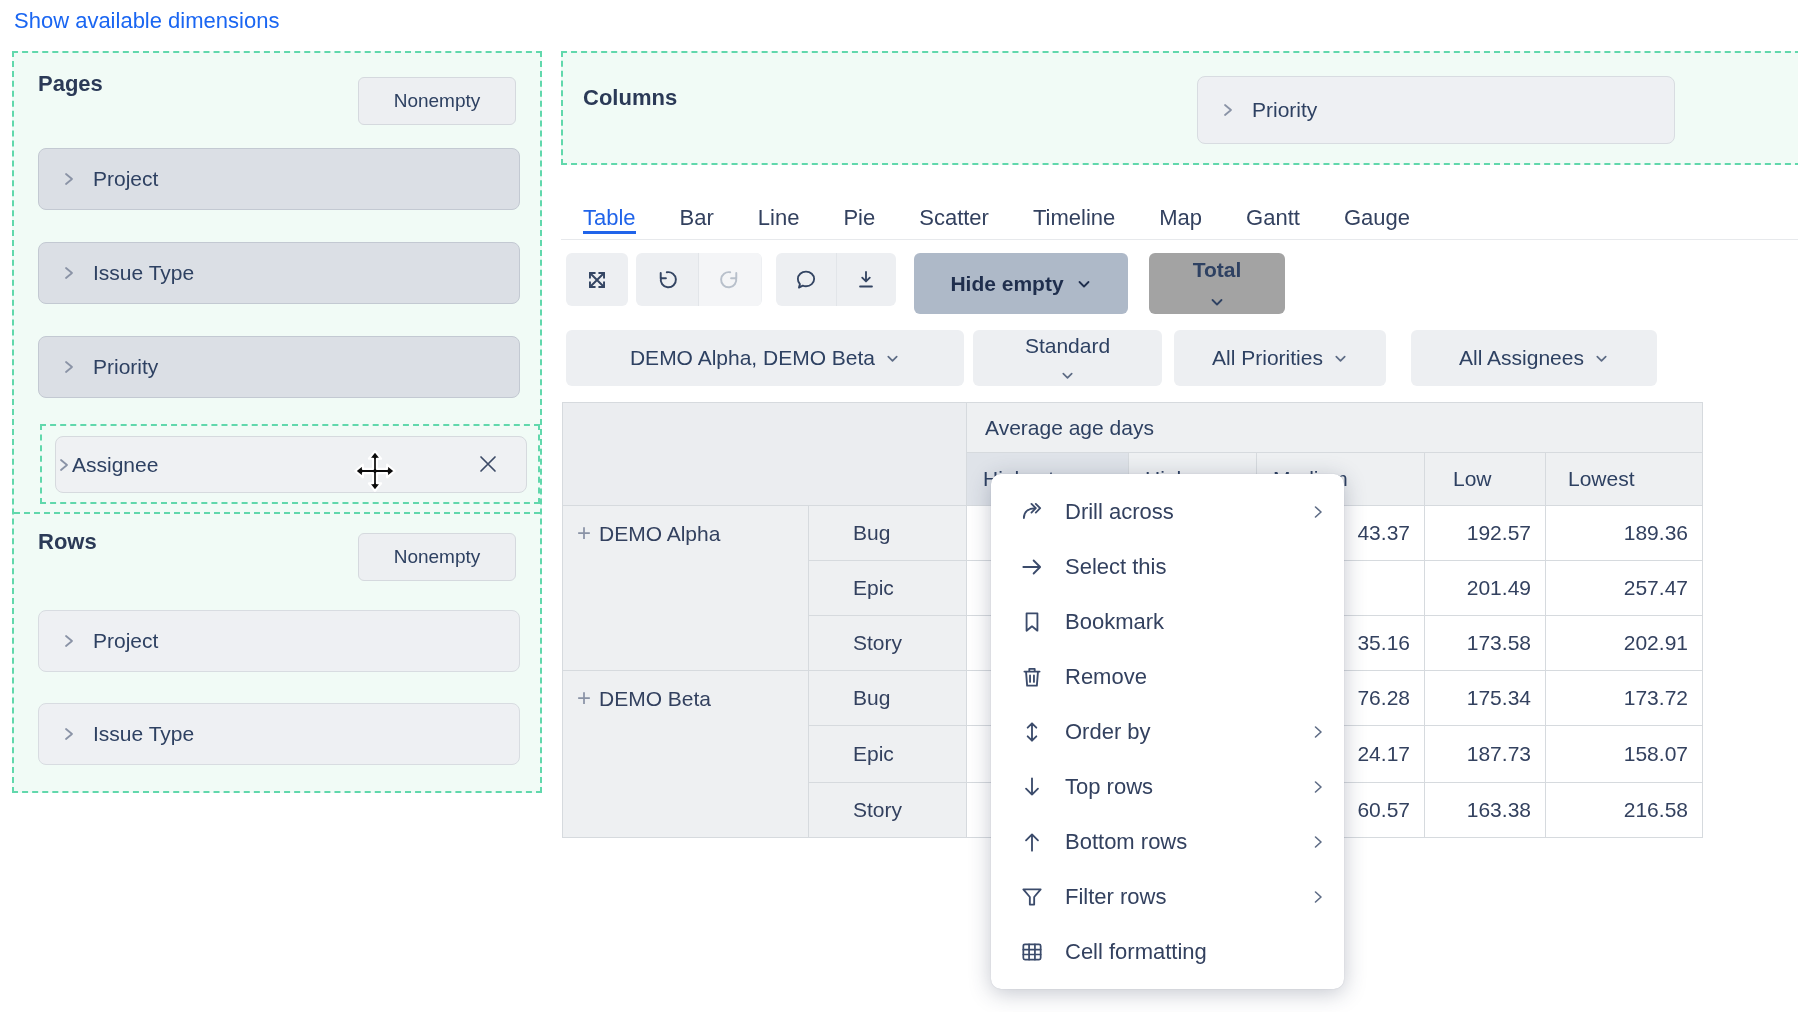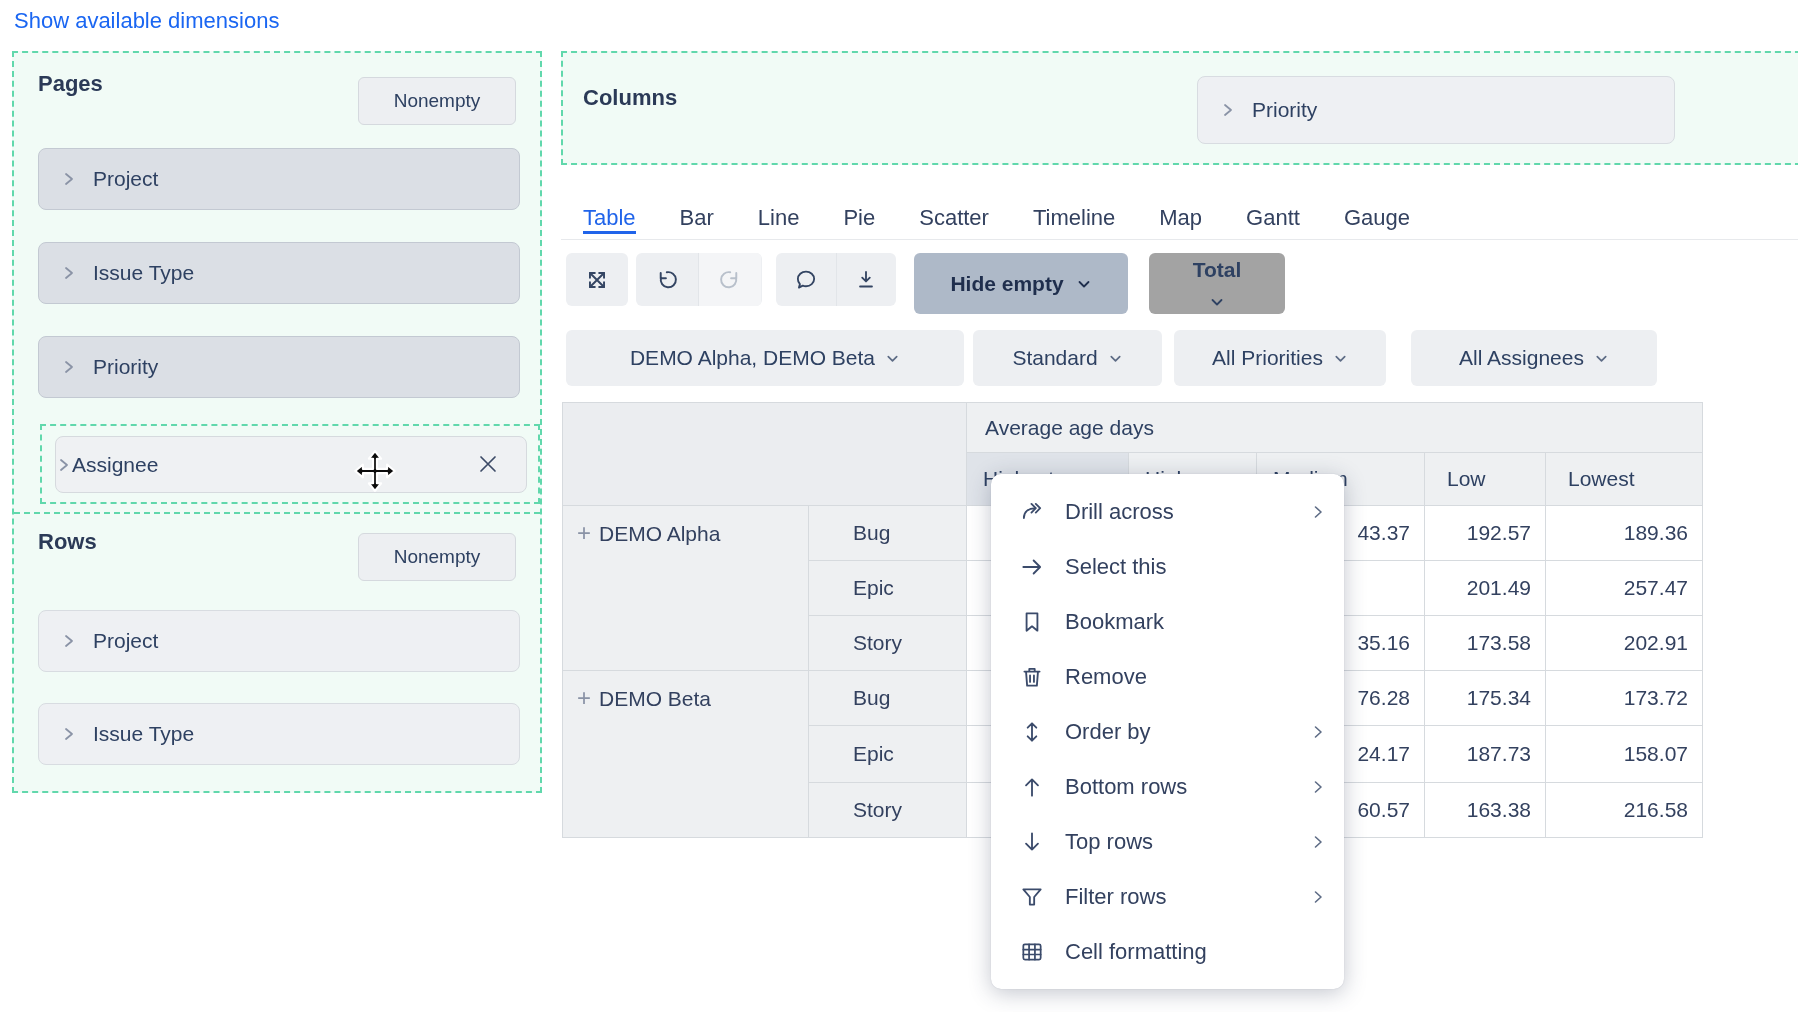--- a/index.html
+++ b/index.html
@@ -219,21 +219,21 @@
       <polyline points="3.5,6 8,10.5 12.5,6" fill="none" stroke="#2e4162" stroke-width="1.8" stroke-linecap="round" stroke-linejoin="round"></polyline>
     </svg>
 </div>
 
 <div class="filter-btn" style="left:566px;width:398px;">
   <span>DEMO Alpha, DEMO Beta</span>
   <svg width="15" height="15" viewBox="0 0 16 16">
       <polyline points="3.5,6 8,10.5 12.5,6" fill="none" stroke="#5d6b85" stroke-width="1.8" stroke-linecap="round" stroke-linejoin="round"></polyline>
     </svg>
 </div>
-<div class="filter-btn" style="left:973px;width:189px;">
+<div class="filter-btn" style="left:973px;width:189px;flex-direction:column;">
   <span>Standard</span>
   <svg width="15" height="15" viewBox="0 0 16 16">
       <polyline points="3.5,6 8,10.5 12.5,6" fill="none" stroke="#5d6b85" stroke-width="1.8" stroke-linecap="round" stroke-linejoin="round"></polyline>
     </svg>
 </div>
 <div class="filter-btn" style="left:1174px;width:212px;">
   <span>All Priorities</span>
   <svg width="15" height="15" viewBox="0 0 16 16">
       <polyline points="3.5,6 8,10.5 12.5,6" fill="none" stroke="#5d6b85" stroke-width="1.8" stroke-linecap="round" stroke-linejoin="round"></polyline>
     </svg>
@@ -257,21 +257,21 @@
   </colgroup>
   <tbody>
       <tr style="height:50px;">
     <th class="blank" colspan="2" rowspan="2"></th>
     <th class="m-head" colspan="5">Average age days</th>
   </tr>
   <tr style="height:53px;">
     <th class="c-head sel">Highest</th>
     <th class="c-head">High</th>
     <th class="c-head">Medium</th>
-    <th class="c-head" style="padding-left:22px;">Low</th>
+    <th class="c-head" style="padding-left:28px;">Low</th>
     <th class="c-head" style="padding-left:22px;">Lowest</th>
   </tr>
   <tr style="height:55px;">
     <td class="proj" rowspan="3"><span class="plus">+</span><span>DEMO Alpha</span></td>
     <td class="itype">Bug</td>
     <td class="num"></td>
     <td class="num"></td>
     <td class="num">43.37</td>
     <td class="num">192.57</td>
     <td class="num">189.36</td>
@@ -370,37 +370,37 @@
     <span>Order by</span>
     <span class="sub">
         <svg width="16" height="16" viewBox="0 0 16 16">
           <polyline points="5.5,3 11,8 5.5,13" fill="none" stroke="#5d6b85" stroke-width="1.6" stroke-linecap="round" stroke-linejoin="round"></polyline>
         </svg>
       </span>
   </div>
   <div class="ctx-item">
     <span class="mi">
       <svg width="26" height="26" viewBox="0 0 24 24" fill="none" stroke="#3b4b6b" stroke-width="1.7" stroke-linecap="round" stroke-linejoin="round">
+          <path d="M12 4 V19 M6.5 13.5 L12 19 17.5 13.5"></path>
+        </svg>
+    </span>
+    <span>Top rows</span>
+    <span class="sub">
+        <svg width="16" height="16" viewBox="0 0 16 16">
+          <polyline points="5.5,3 11,8 5.5,13" fill="none" stroke="#5d6b85" stroke-width="1.6" stroke-linecap="round" stroke-linejoin="round"></polyline>
+        </svg>
+      </span>
+  </div>
+  <div class="ctx-item">
+    <span class="mi">
+      <svg width="26" height="26" viewBox="0 0 24 24" fill="none" stroke="#3b4b6b" stroke-width="1.7" stroke-linecap="round" stroke-linejoin="round">
           <path d="M12 20 V5 M6.5 10.5 L12 5 17.5 10.5"></path>
         </svg>
     </span>
     <span>Bottom rows</span>
-    <span class="sub">
-        <svg width="16" height="16" viewBox="0 0 16 16">
-          <polyline points="5.5,3 11,8 5.5,13" fill="none" stroke="#5d6b85" stroke-width="1.6" stroke-linecap="round" stroke-linejoin="round"></polyline>
-        </svg>
-      </span>
-  </div>
-  <div class="ctx-item">
-    <span class="mi">
-      <svg width="26" height="26" viewBox="0 0 24 24" fill="none" stroke="#3b4b6b" stroke-width="1.7" stroke-linecap="round" stroke-linejoin="round">
-          <path d="M12 4 V19 M6.5 13.5 L12 19 17.5 13.5"></path>
-        </svg>
-    </span>
-    <span>Top rows</span>
     <span class="sub">
         <svg width="16" height="16" viewBox="0 0 16 16">
           <polyline points="5.5,3 11,8 5.5,13" fill="none" stroke="#5d6b85" stroke-width="1.6" stroke-linecap="round" stroke-linejoin="round"></polyline>
         </svg>
       </span>
   </div>
   <div class="ctx-item">
     <span class="mi">
       <svg width="26" height="26" viewBox="0 0 24 24" fill="none" stroke="#3b4b6b" stroke-width="1.7" stroke-linecap="round" stroke-linejoin="round">
           <path d="M4 5 H20 L14 12 V19 H10 V12 Z"></path>

